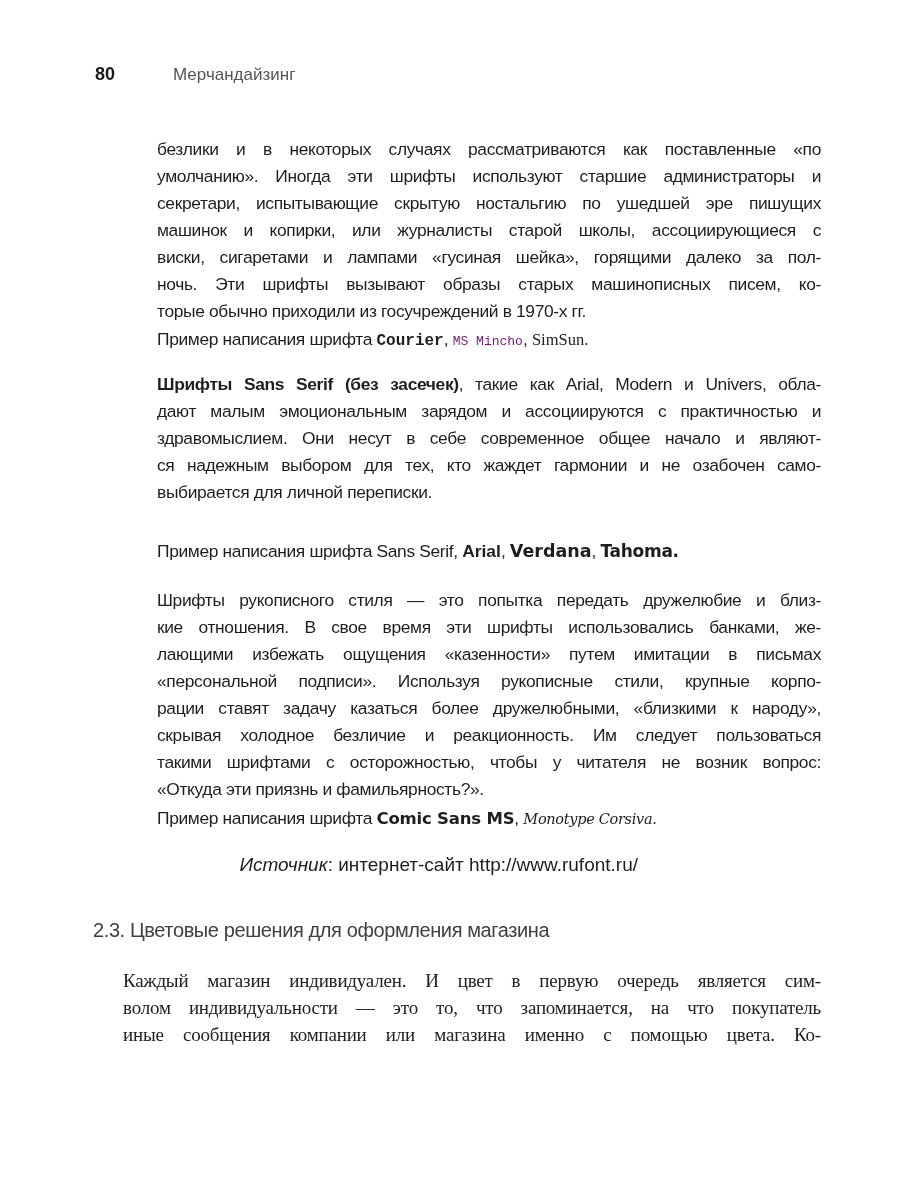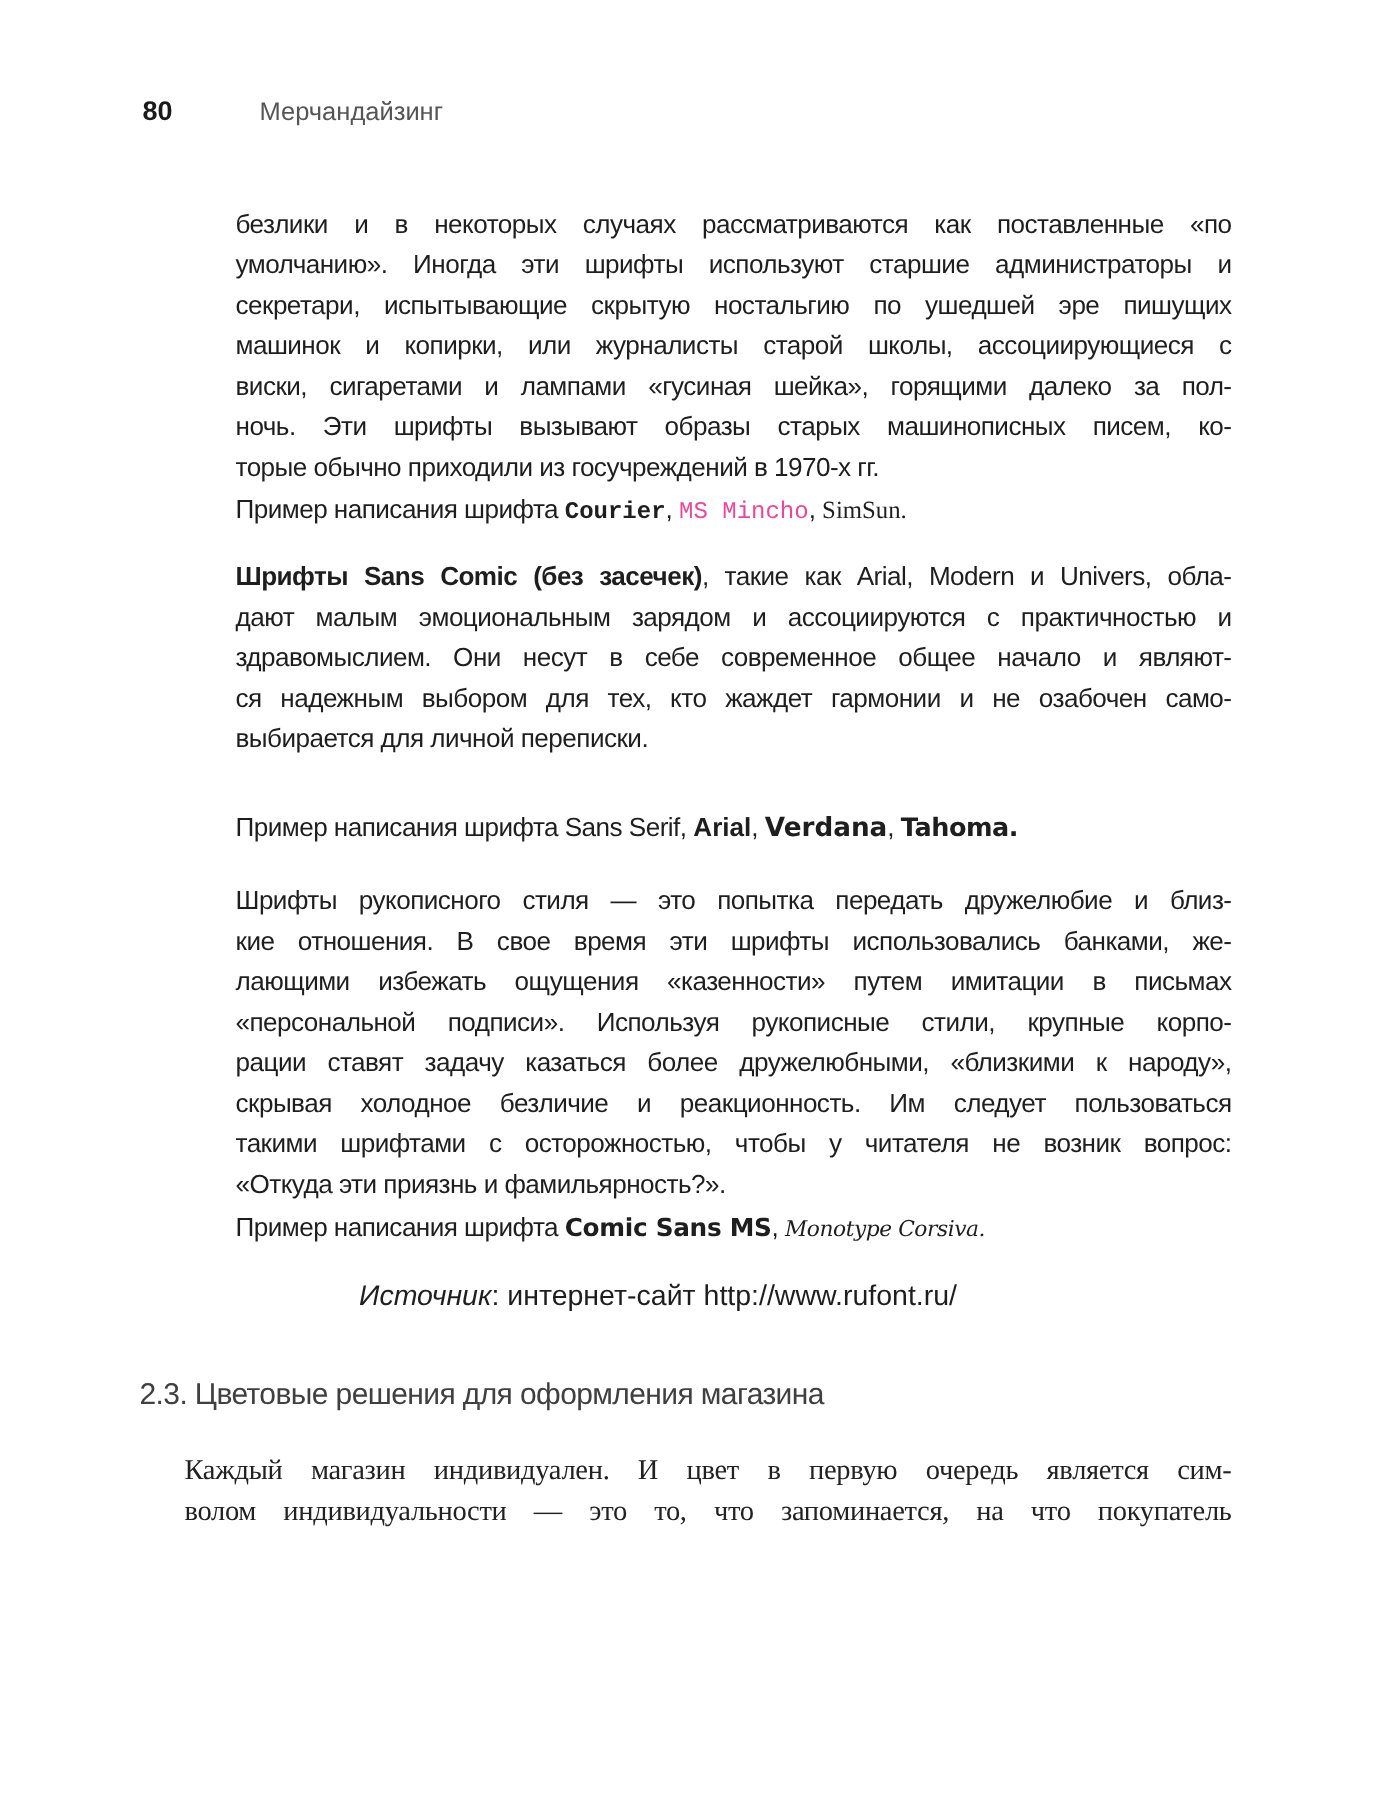--- a/index.html
+++ b/index.html
@@ -10,21 +10,21 @@
     font-family: "Liberation Sans", sans-serif; }
   .page-number { font-weight: bold; font-size: 18px; color: #1a1a1a; width: 78px; }
   .chapter-title { font-size: 17px; color: #555; }
 
   .block { position: absolute; left: 157px; width: 664px; font-family: "Liberation Sans", sans-serif;
     font-size: 17.4px; line-height: 27px; color: #1e1e1e; letter-spacing: -0.35px; }
   .sample { position: absolute; left: 157px; width: 664px; font-family: "Liberation Sans", sans-serif;
     font-size: 17.4px; line-height: 27px; color: #1e1e1e; letter-spacing: -0.35px; white-space: nowrap; }
 
   .f-courier { font-family: "Liberation Mono", monospace; font-weight: bold; font-size: 16px; letter-spacing: 0; }
-  .f-mincho { font-family: "Liberation Mono", monospace; font-size: 16px; color: #ec4899; letter-spacing: 0; }
+  .f-mincho { font-family: "Liberation Mono", monospace; font-size: 13px; color: #701a75; letter-spacing: 0; }
   .f-simsun { font-family: "Liberation Serif", serif; font-size: 16.5px; letter-spacing: 0; }
   .f-arial { font-family: "Liberation Sans", sans-serif; font-weight: bold; letter-spacing: 0; }
   .f-verdana { font-family: "DejaVu Sans", sans-serif; font-weight: bold; font-size: 17.5px; letter-spacing: 0; }
   .f-tahoma { font-family: "DejaVu Sans", sans-serif; font-weight: bold; font-size: 17px; letter-spacing: -0.3px; }
   .f-comic { font-family: "DejaVu Sans", sans-serif; font-weight: bold; font-size: 16.5px; letter-spacing: -0.2px; margin-top: 12px; }
   .f-corsiva { font-family: "DejaVu Serif", serif; font-style: italic; font-size: 14.5px; letter-spacing: -0.3px; }
   .lead-bold { font-weight: bold; }
 
   .source { position: absolute; top: 851px; right: 99px; font-family: "Liberation Sans", sans-serif;
     font-size: 19px; line-height: 27px; color: #1e1e1e; white-space: nowrap; }
@@ -56,21 +56,21 @@
     <span class="line">виски, сигаретами и лампами «гусиная шейка», горящими далеко за пол-</span>
     <span class="line">ночь. Эти шрифты вызывают образы старых машинописных писем, ко-</span>
     <span class="line last">торые обычно приходили из госучреждений в 1970-х гг.</span>
   </div>
 
   <div class="sample" style="top:326px">
     <span>Пример написания шрифта </span><span class="f-courier">Courier</span><span>, </span><span class="f-mincho">MS Mincho</span><span>, </span><span class="f-simsun">SimSun.</span>
   </div>
 
   <div class="block" style="top:371px">
-    <span class="line"><span class="lead-bold">Шрифты Sans Comic (без засечек)</span><span>, такие как Arial, Modern и Univers, обла-</span></span>
+    <span class="line"><span class="lead-bold">Шрифты Sans Serif (без засечек)</span><span>, такие как Arial, Modern и Univers, обла-</span></span>
     <span class="line">дают малым эмоциональным зарядом и ассоциируются с практичностью и</span>
     <span class="line">здравомыслием. Они несут в себе современное общее начало и являют-</span>
     <span class="line">ся надежным выбором для тех, кто жаждет гармонии и не озабочен само-</span>
     <span class="line last">выбирается для личной переписки.</span>
   </div>
 
   <div class="sample" style="top:538px">
     <span>Пример написания шрифта </span><span>Sans Serif</span><span>, </span><span class="f-arial">Arial</span><span>, </span><span class="f-verdana">Verdana</span><span>, </span><span class="f-tahoma">Tahoma.</span>
   </div>
 
@@ -91,15 +91,16 @@
 
   <div class="source">
     <em>Источник</em><span>: интернет-сайт http://www.rufont.ru/</span>
   </div>
 
   <h2 class="section-heading">2.3. Цветовые решения для оформления магазина</h2>
 
   <div class="serif-block">
     <span class="line">Каждый магазин индивидуален. И цвет в первую очередь является сим-</span>
     <span class="line">волом индивидуальности — это то, что запоминается, на что покупатель</span>
+    <span class="line">иные сообщения компании или магазина именно с помощью цвета. Ко-</span>
   </div>
 
 </div>
 
 </body></html>

